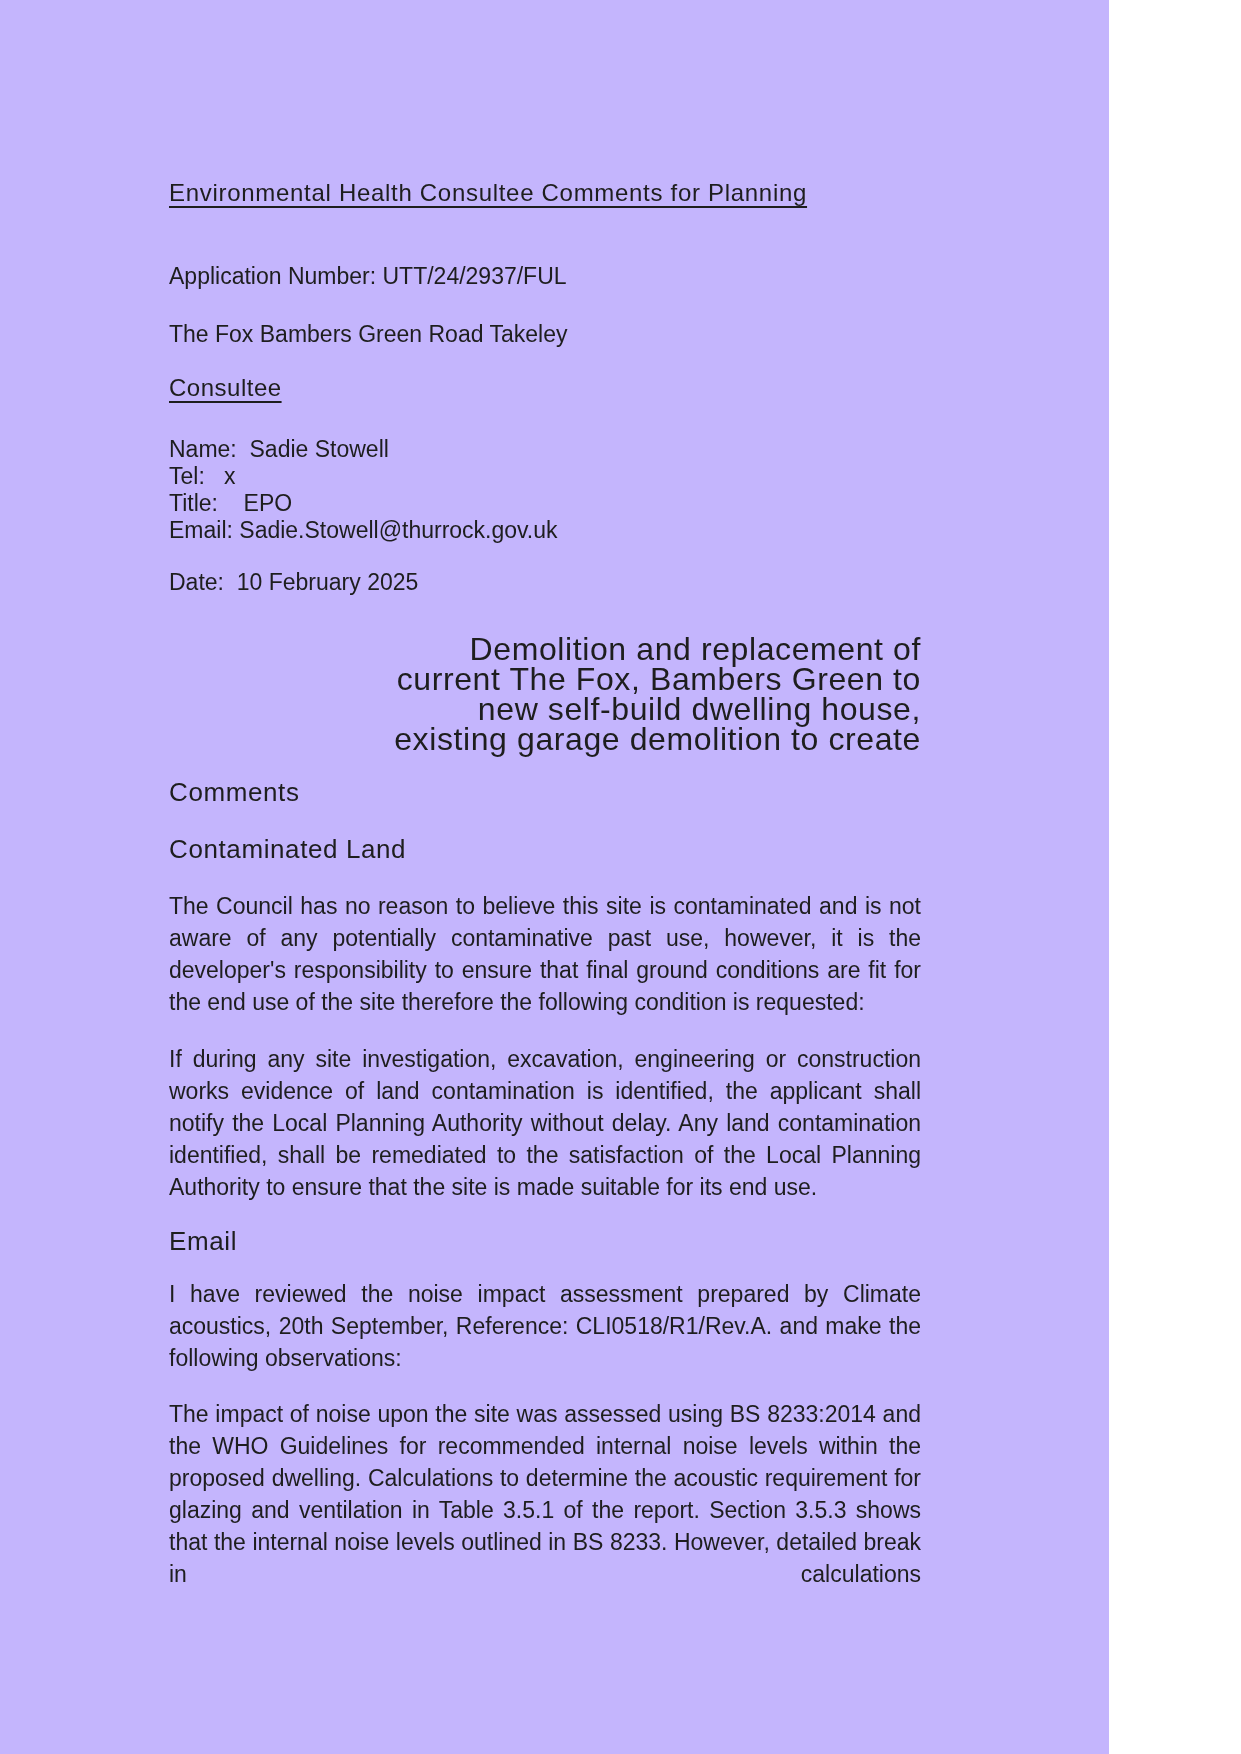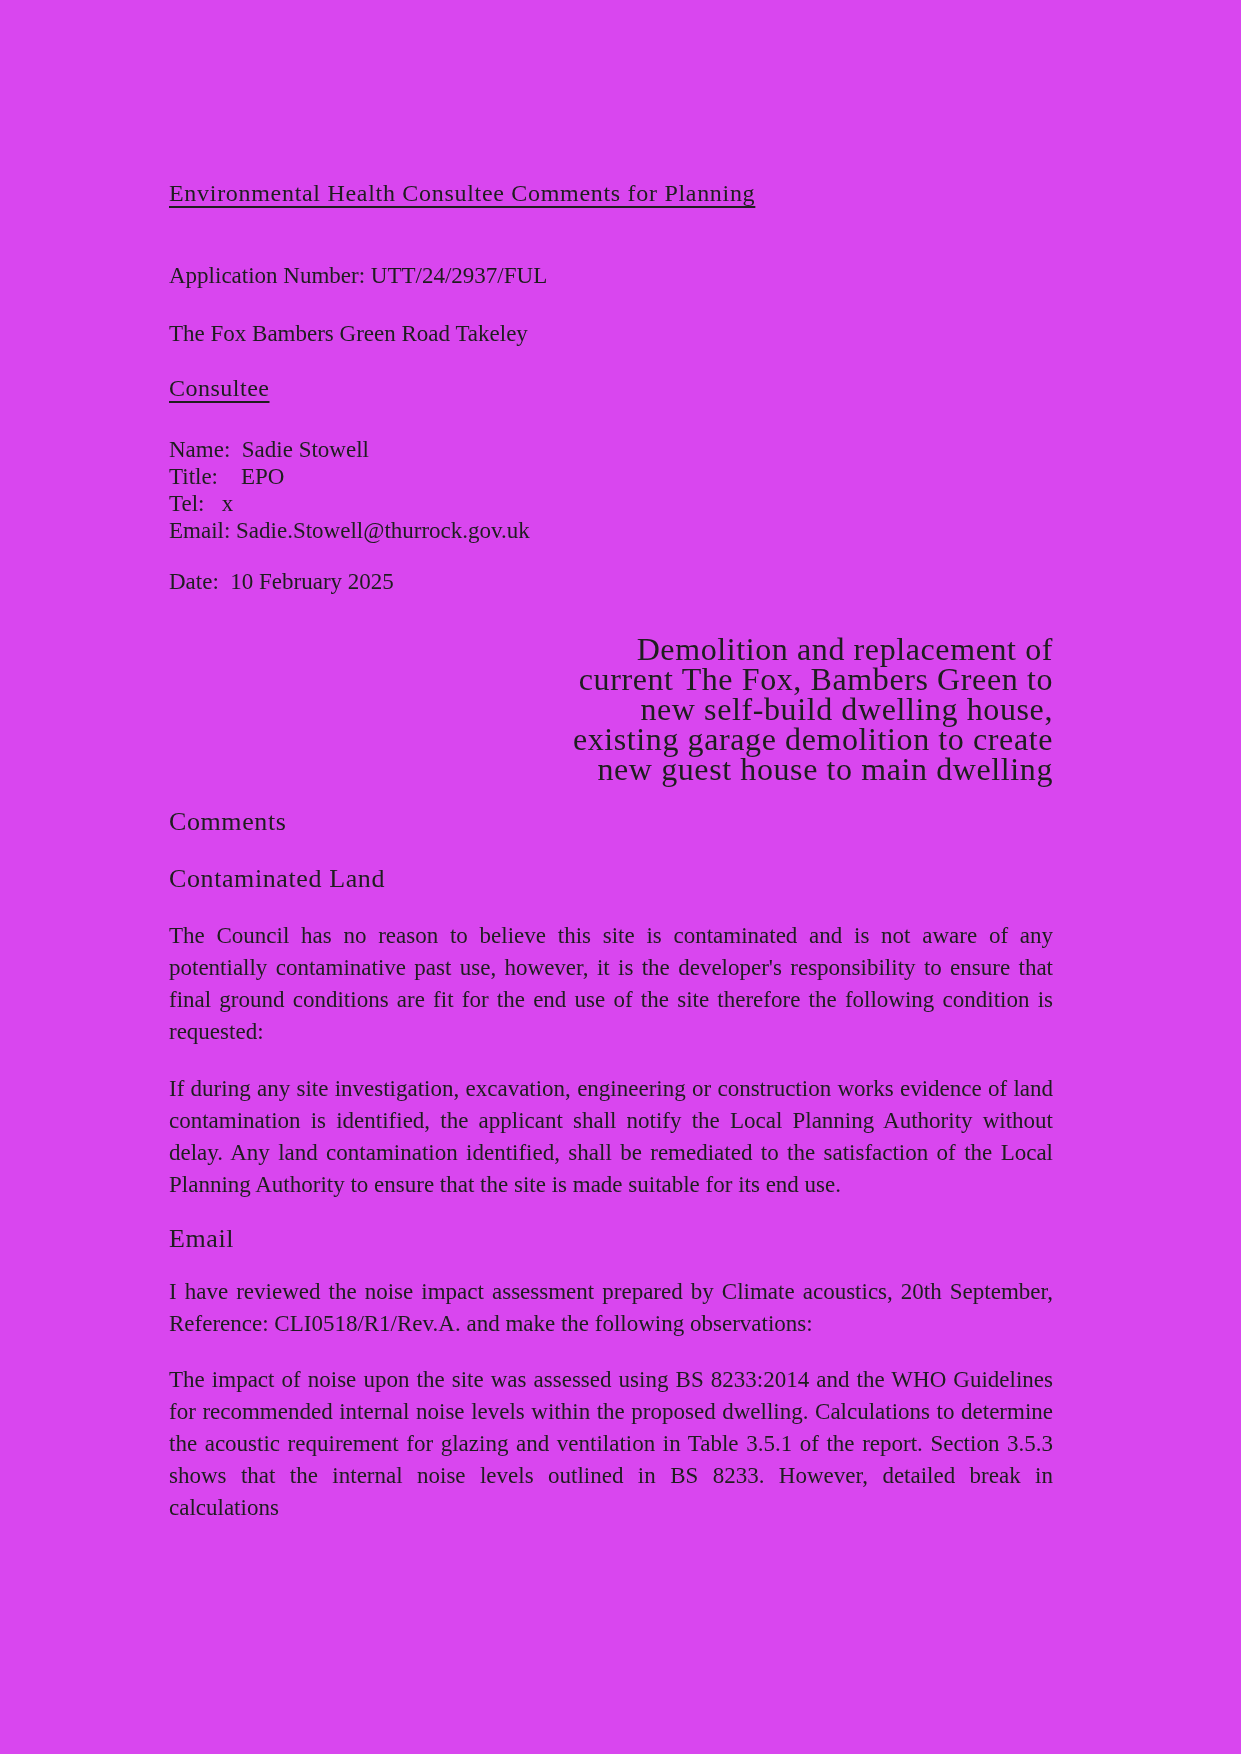--- a/index.html
+++ b/index.html
@@ -2,25 +2,25 @@
 <html><head>
 <meta charset="utf-8">
 <style>
   html, body {
     margin: 0;
     padding: 0;
     background: #ffffff;
   }
   .sheet {
     position: relative;
-    width: 1241px;
+    width: 1109px;
     height: 1754px;
-    background: #d946ef;
+    background: #c4b5fd;
     overflow: hidden;
-    font-family: Liberation Serif, serif;
+    font-family: Liberation Sans, sans-serif;
     color: #1e1e1e;
     box-sizing: border-box;
     padding: 176px 188px 0 169px;
   }
   .doc-title {
     font-size: 24px;
     font-weight: normal;
     letter-spacing: 0.7px;
     line-height: 34px;
     margin: 0 0 50px 0;
@@ -90,33 +90,32 @@
   <h1 class="doc-title">Environmental Health Consultee Comments for Planning</h1>
 
   <p class="line">Application Number: UTT/24/2937/FUL</p>
 
   <p class="line site-line">The Fox Bambers Green Road Takeley</p>
 
   <h2 class="sub-heading">Consultee</h2>
 
   <div class="contact-block">
     <div class="contact-line">Name:  Sadie Stowell</div>
+    <div class="contact-line">Tel:   x</div>
     <div class="contact-line">Title:    EPO</div>
-    <div class="contact-line">Tel:   x</div>
     <div class="contact-line">Email: Sadie.Stowell@thurrock.gov.uk</div>
   </div>
 
   <p class="line date-line">Date:  10 February 2025</p>
 
   <div class="proposal-block">
     <div class="proposal-line">Demolition and replacement of</div>
     <div class="proposal-line">current The Fox, Bambers Green to</div>
     <div class="proposal-line">new self-build dwelling house,</div>
     <div class="proposal-line">existing garage demolition to create</div>
-    <div class="proposal-line">new guest house to main dwelling</div>
   </div>
 
   <h2 class="section-heading">Comments</h2>
 
   <h2 class="section-heading">Contaminated Land</h2>
 
   <p class="para">The Council has no reason to believe this site is contaminated and is not aware of any potentially contaminative past use, however, it is the developer's responsibility to ensure that final ground conditions are fit for the end use of the site therefore the following condition is requested:</p>
 
   <p class="para para-tight">If during any site investigation, excavation, engineering or construction works evidence of land contamination is identified, the applicant shall notify the Local Planning Authority without delay. Any land contamination identified, shall be remediated to the satisfaction of the Local Planning Authority to ensure that the site is made suitable for its end use.</p>
 

